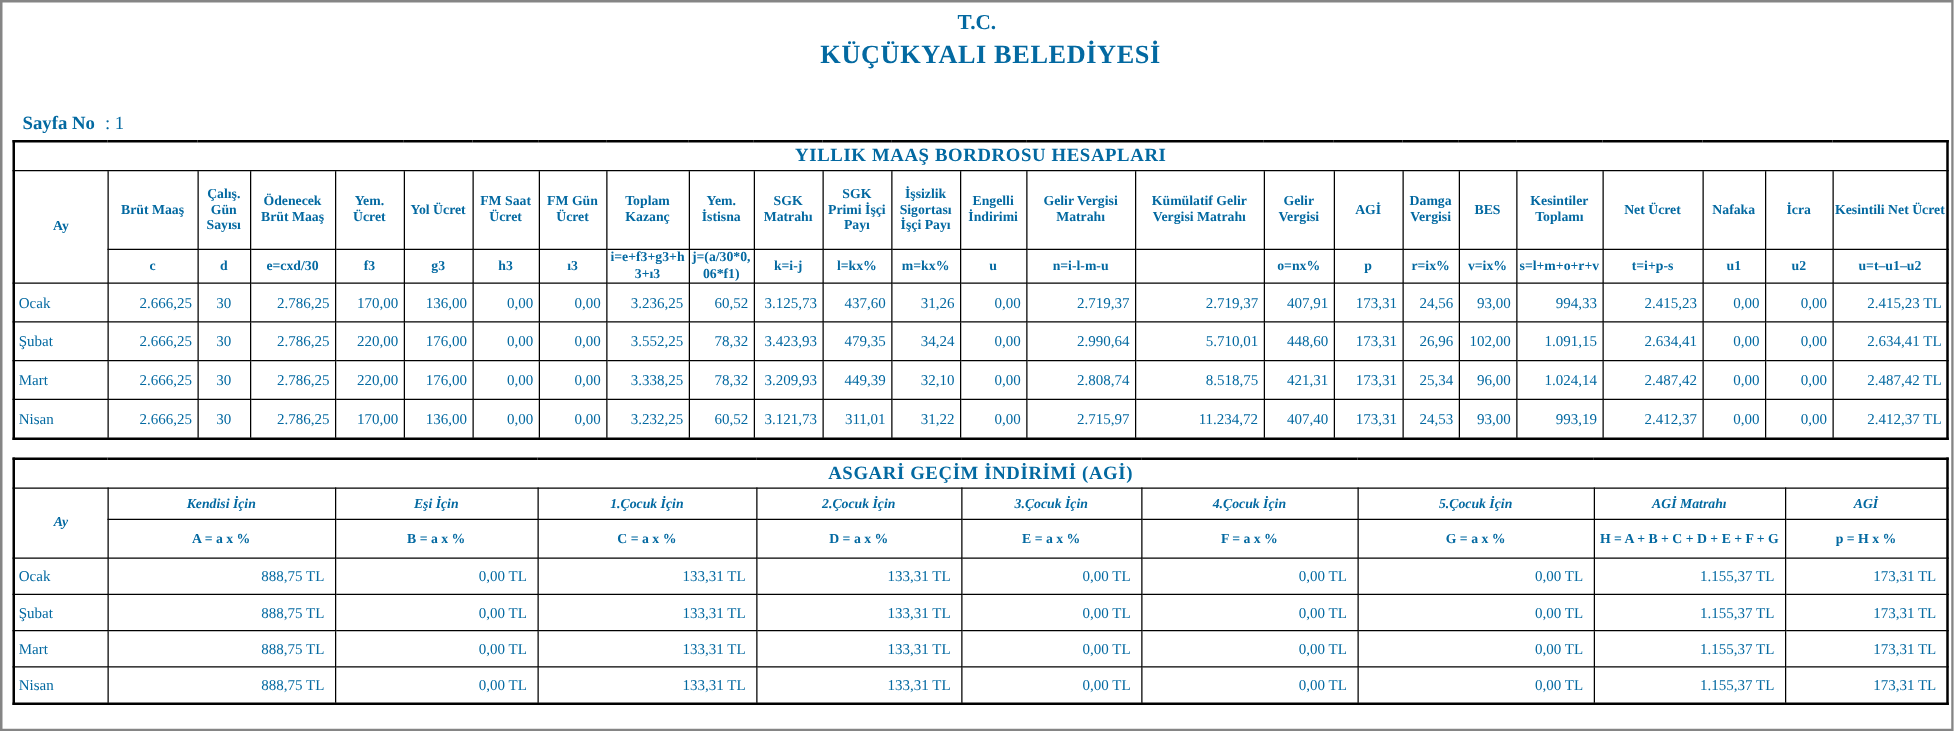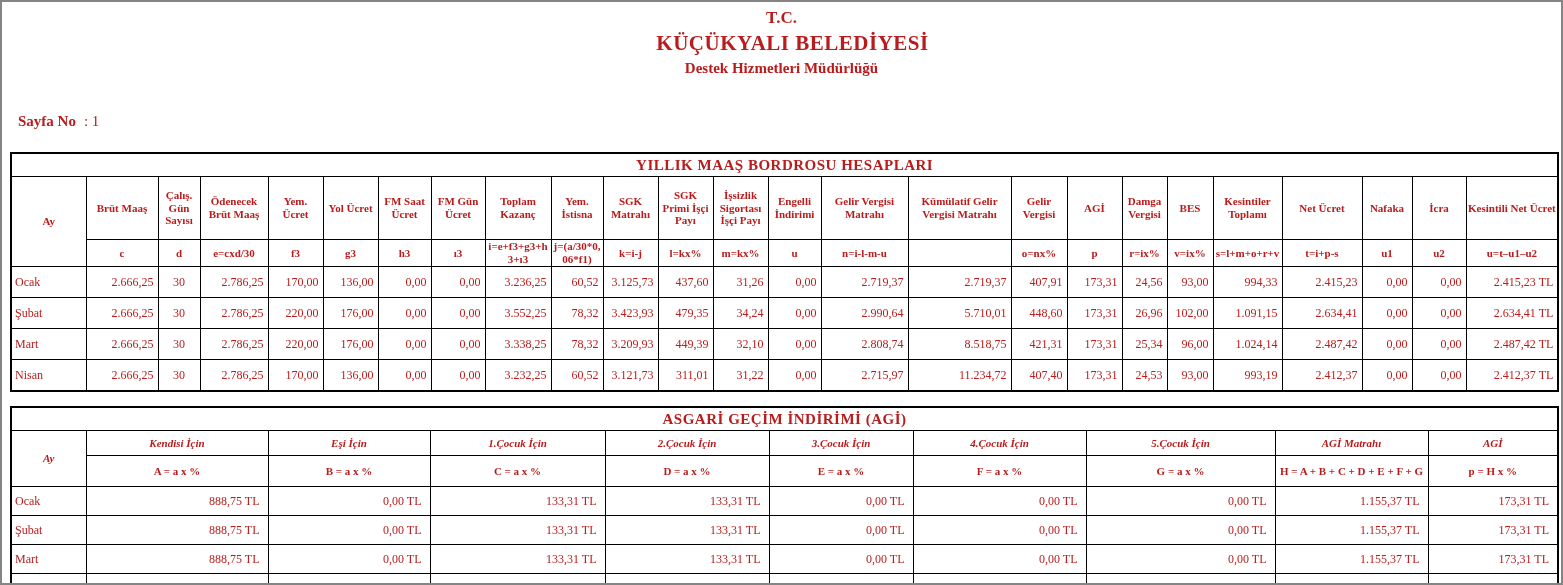--- a/index.html
+++ b/index.html
@@ -1,34 +1,34 @@
 <!DOCTYPE html>
 <html><head>
 <meta charset="utf-8">
 <style>
   html,body{margin:0;padding:0;background:#ffffff;}
   .page{
     width:1563px;height:585px;box-sizing:border-box;
-    border:2px solid #858585;background:#fff;color:#b91c1c;
+    border:2px solid #858585;background:#fff;color:#0369a1;
     font-family:"Liberation Serif","DejaVu Serif",serif;
     overflow:hidden;position:relative;
   }
   .letterhead{text-align:center;padding-top:5px;}
   .lh-country{font-size:17px;font-weight:bold;line-height:22px;}
   .lh-muni{font-size:21px;font-weight:bold;line-height:28px;letter-spacing:.5px;margin-left:22px;}
   .lh-dept{font-size:15px;font-weight:bold;line-height:22px;}
   .hdr-row{display:flex;justify-content:space-between;align-items:baseline;
     margin-top:34px;padding:0 16px;height:20px;}
   .emp{font-size:15px;font-weight:bold;}
   .pageno{font-size:15px;margin-right:96px;text-align:right;}
   .pageno .b{font-weight:bold;}
   .pageno .v{margin-left:8px;}
   table{border-collapse:collapse;table-layout:fixed;width:1547px;margin:0 8px;
     border:2px solid #000;}
-  #t1{margin-top:19px;}
+  #t1{margin-top:1px;}
   #t2{margin-top:14px;}
   th,td{border:1px solid #000;overflow:hidden;padding:0;}
   .t-title{font-size:15px;font-weight:bold;text-align:center;height:22px;letter-spacing:.5px;}
   .colhead{font-size:11px;font-weight:bold;text-align:center;vertical-align:middle;
     line-height:1.18;padding:1px 1px;}
   #t1 .colhead{height:60px;}
   #t2 .colhead{height:22px;font-style:italic;}
   .formula{font-size:11px;font-weight:bold;text-align:center;vertical-align:middle;
     word-break:break-all;line-height:1.15;padding:0 1px;}
   #t1 .formula{height:26px;}
@@ -41,21 +41,20 @@
   td.day{text-align:center;font-weight:normal;}
 </style>
 </head>
 <body>
 
 <div class="page">
 
   <div class="letterhead">
     <div class="lh-country">T.C.</div>
     <div class="lh-muni">KÜÇÜKYALI BELEDİYESİ</div>
-    <div class="lh-dept">Destek Hizmetleri Müdürlüğü</div>
   </div>
 
   <div class="hdr-row">
     <span class="pageno"><span class="b">Sayfa No</span><span class="v">: 1</span></span>
   </div>
 
   <table id="t1">
       <colgroup>
         <col style="width: 75px;">
         <col style="width: 72px;">

